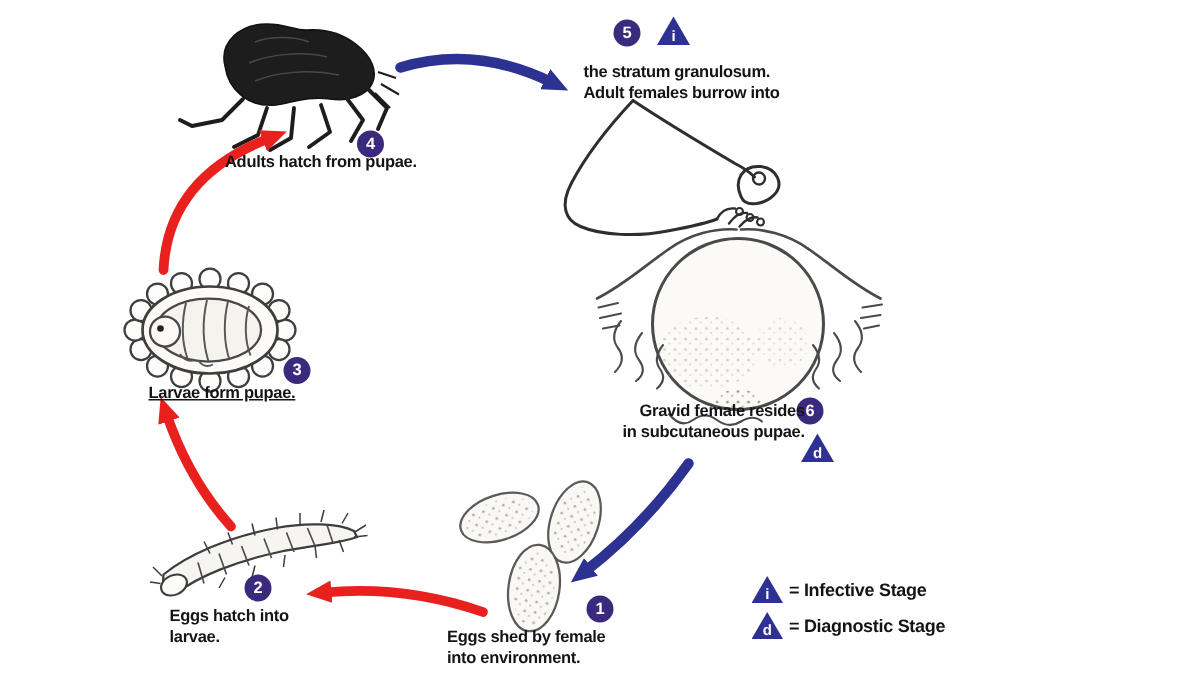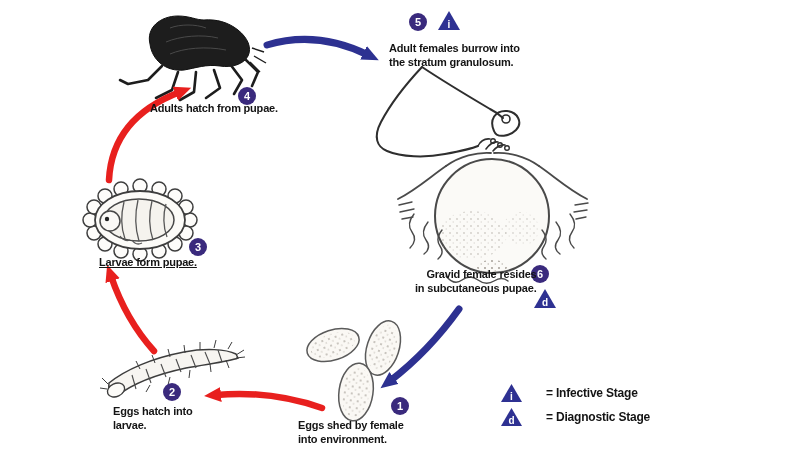--- a/index.html
+++ b/index.html
@@ -24,21 +24,21 @@
     position:absolute;left:0;top:0;width:100%;height:100%;background:#2e3192;
     clip-path:polygon(50% 0,100% 100%,0 100%);
   }
   .tri .sym{
     position:absolute;left:0;right:0;bottom:0px;text-align:center;
     color:#ffffff;font-size:10px;font-weight:bold;line-height:11px;
   }
   .legend{position:absolute;left:501px;top:384px;}
   .legend-row{display:flex;align-items:center;margin-bottom:6px;}
   .legend-row .tri{position:relative;flex:0 0 auto;}
-  .legend-label{font-size:12px;font-weight:bold;color:#141414;margin-left:24px;letter-spacing:-0.2px;}
+  .legend-label{font-size:12px;font-weight:bold;color:#141414;margin-left:4px;letter-spacing:-0.2px;}
 </style>
 </head>
 <body>
 
 <div class="stage">
 
   <svg class="art" width="800" height="450" viewBox="0 0 800 450">
     <defs>
       <pattern id="stip" width="7" height="7" patternUnits="userSpaceOnUse">
         <circle cx="2" cy="2" r="0.9" fill="#99938b"></circle>
@@ -242,22 +242,22 @@
     <div>Eggs hatch into</div>
     <div>larvae.</div>
   </div>
   <div class="cap" style="left:99px;top:255px;text-decoration:underline;">
     <div>Larvae form pupae.</div>
   </div>
   <div class="cap center" style="left:150px;top:101px;width:140px;">
     <div>Adults hatch from pupae.</div>
   </div>
   <div class="cap" style="left:389px;top:41px;">
+    <div>the stratum granulosum.</div>
     <div>Adult females burrow into</div>
-    <div>the stratum granulosum.</div>
   </div>
   <div class="cap" style="left:415px;top:267px;text-align:right;">
     <div>Gravid female resides</div>
     <div>in subcutaneous pupae.</div>
   </div>
 
   <div class="legend">
     <div class="legend-row">
       <div class="tri" style="width:21px;height:18px;">
         <div class="shape"></div>

